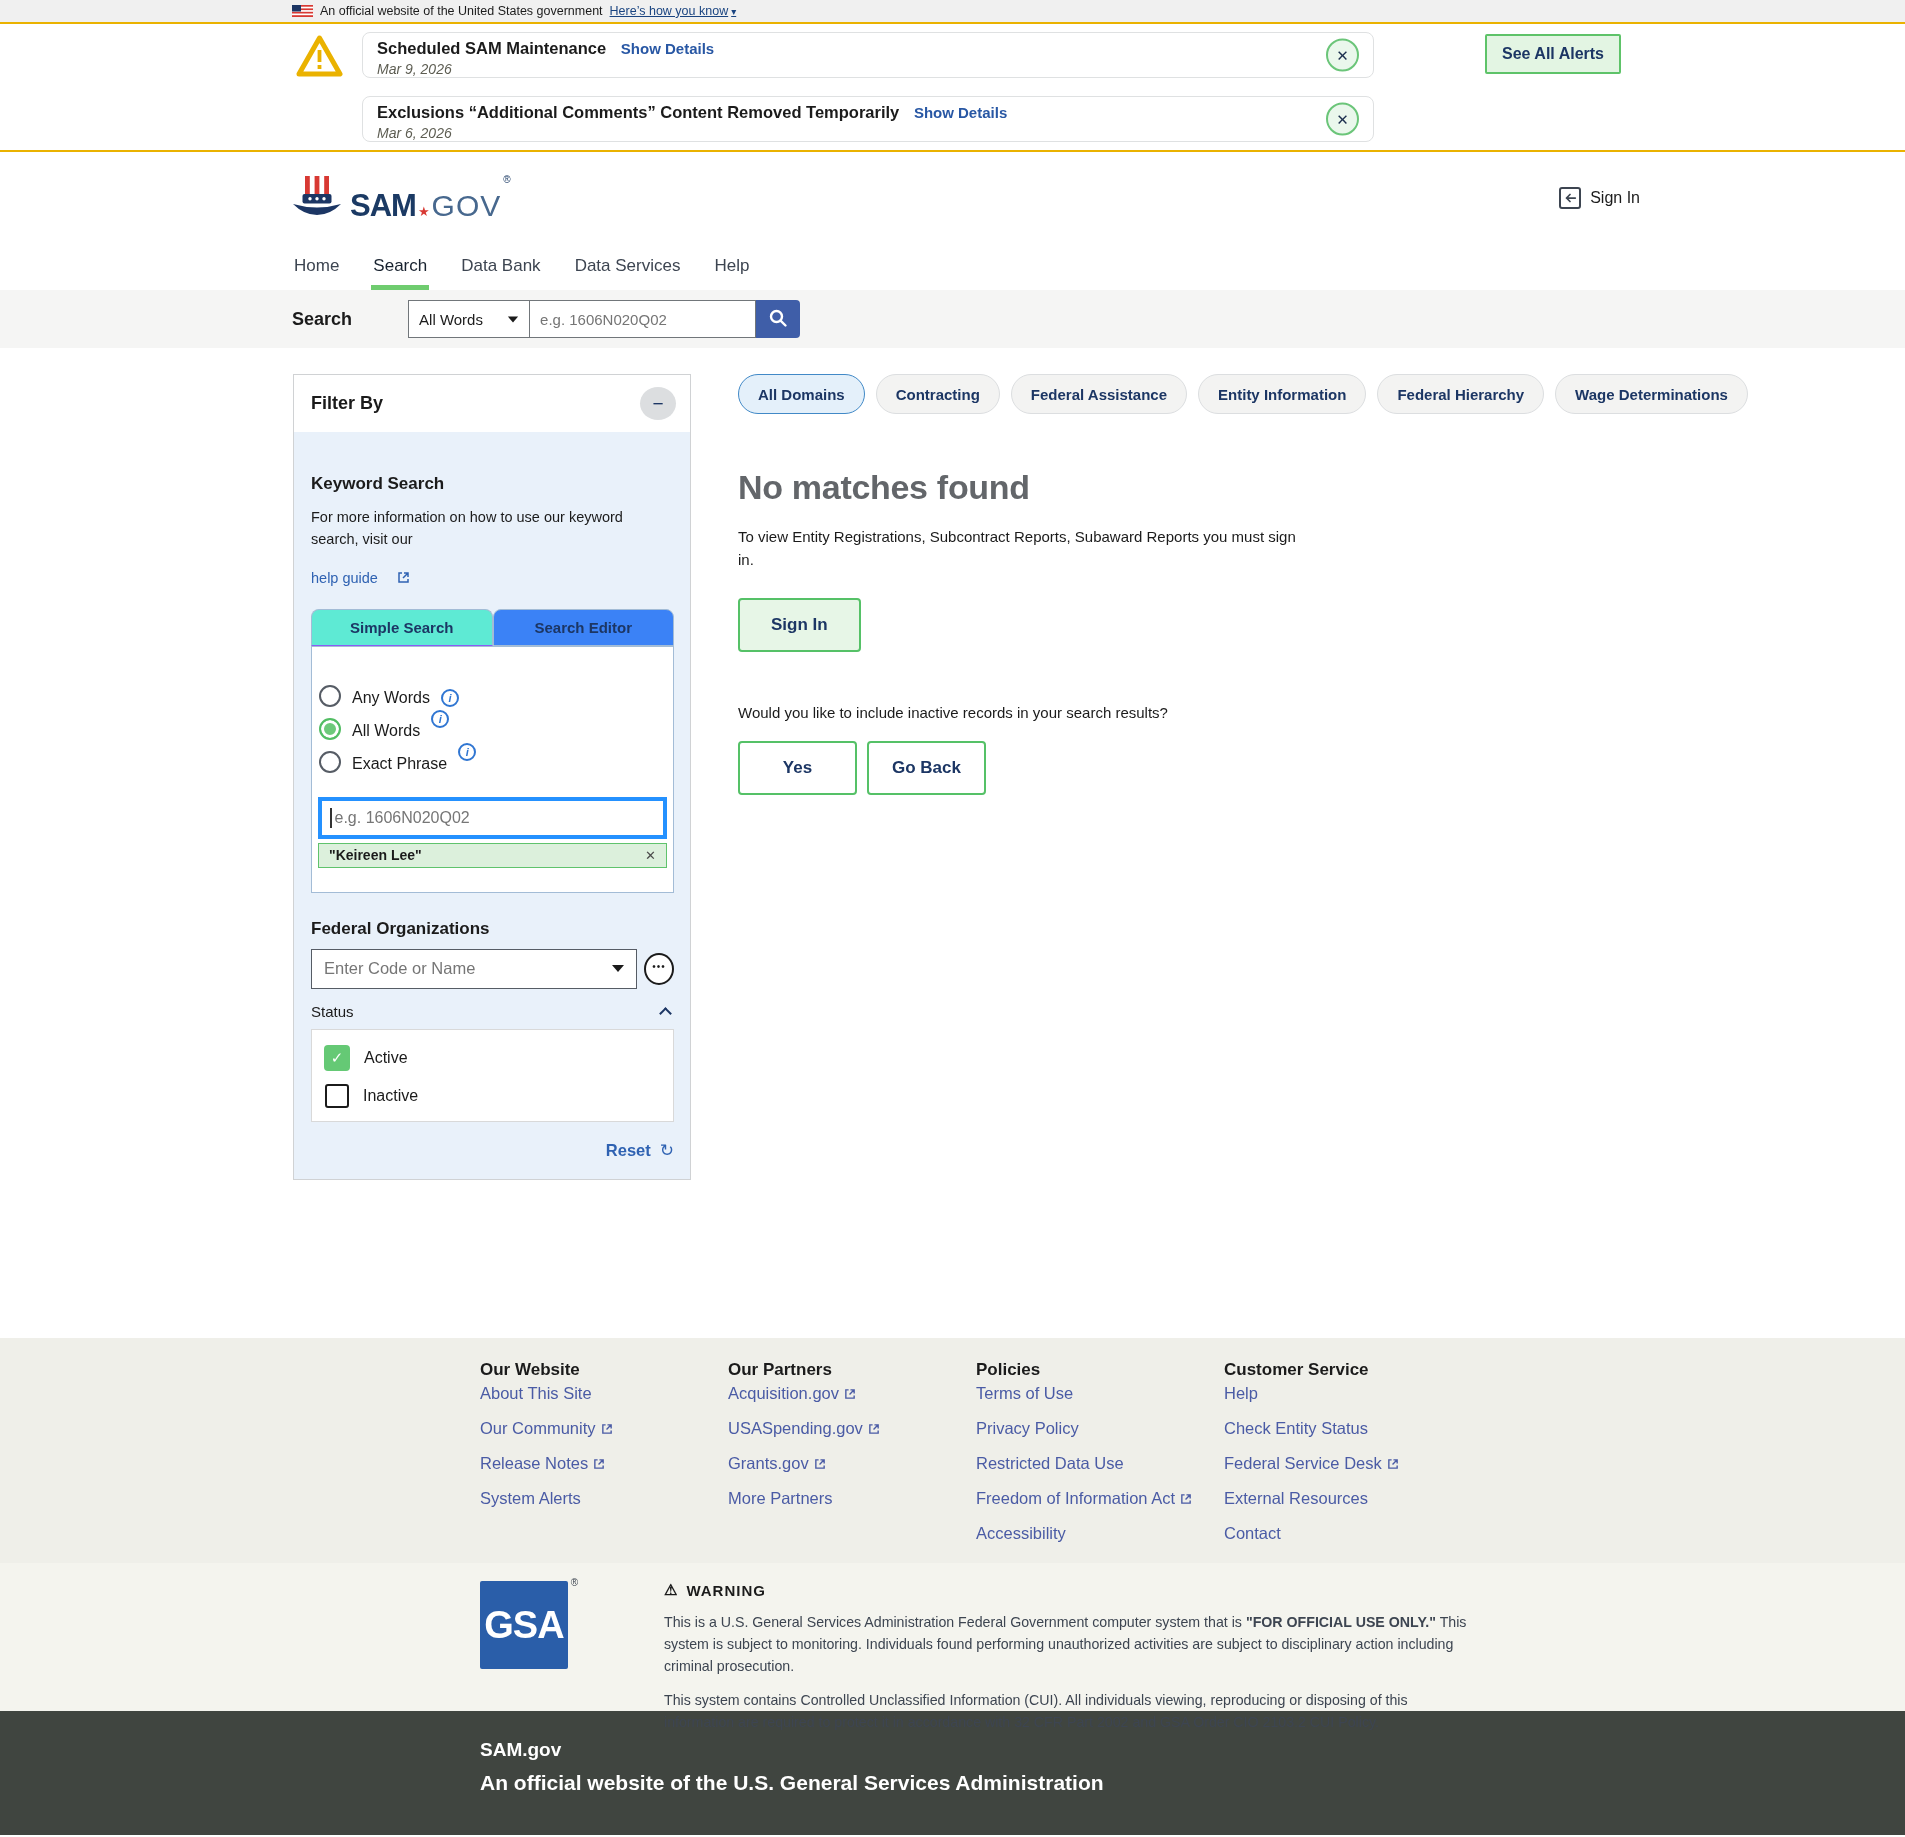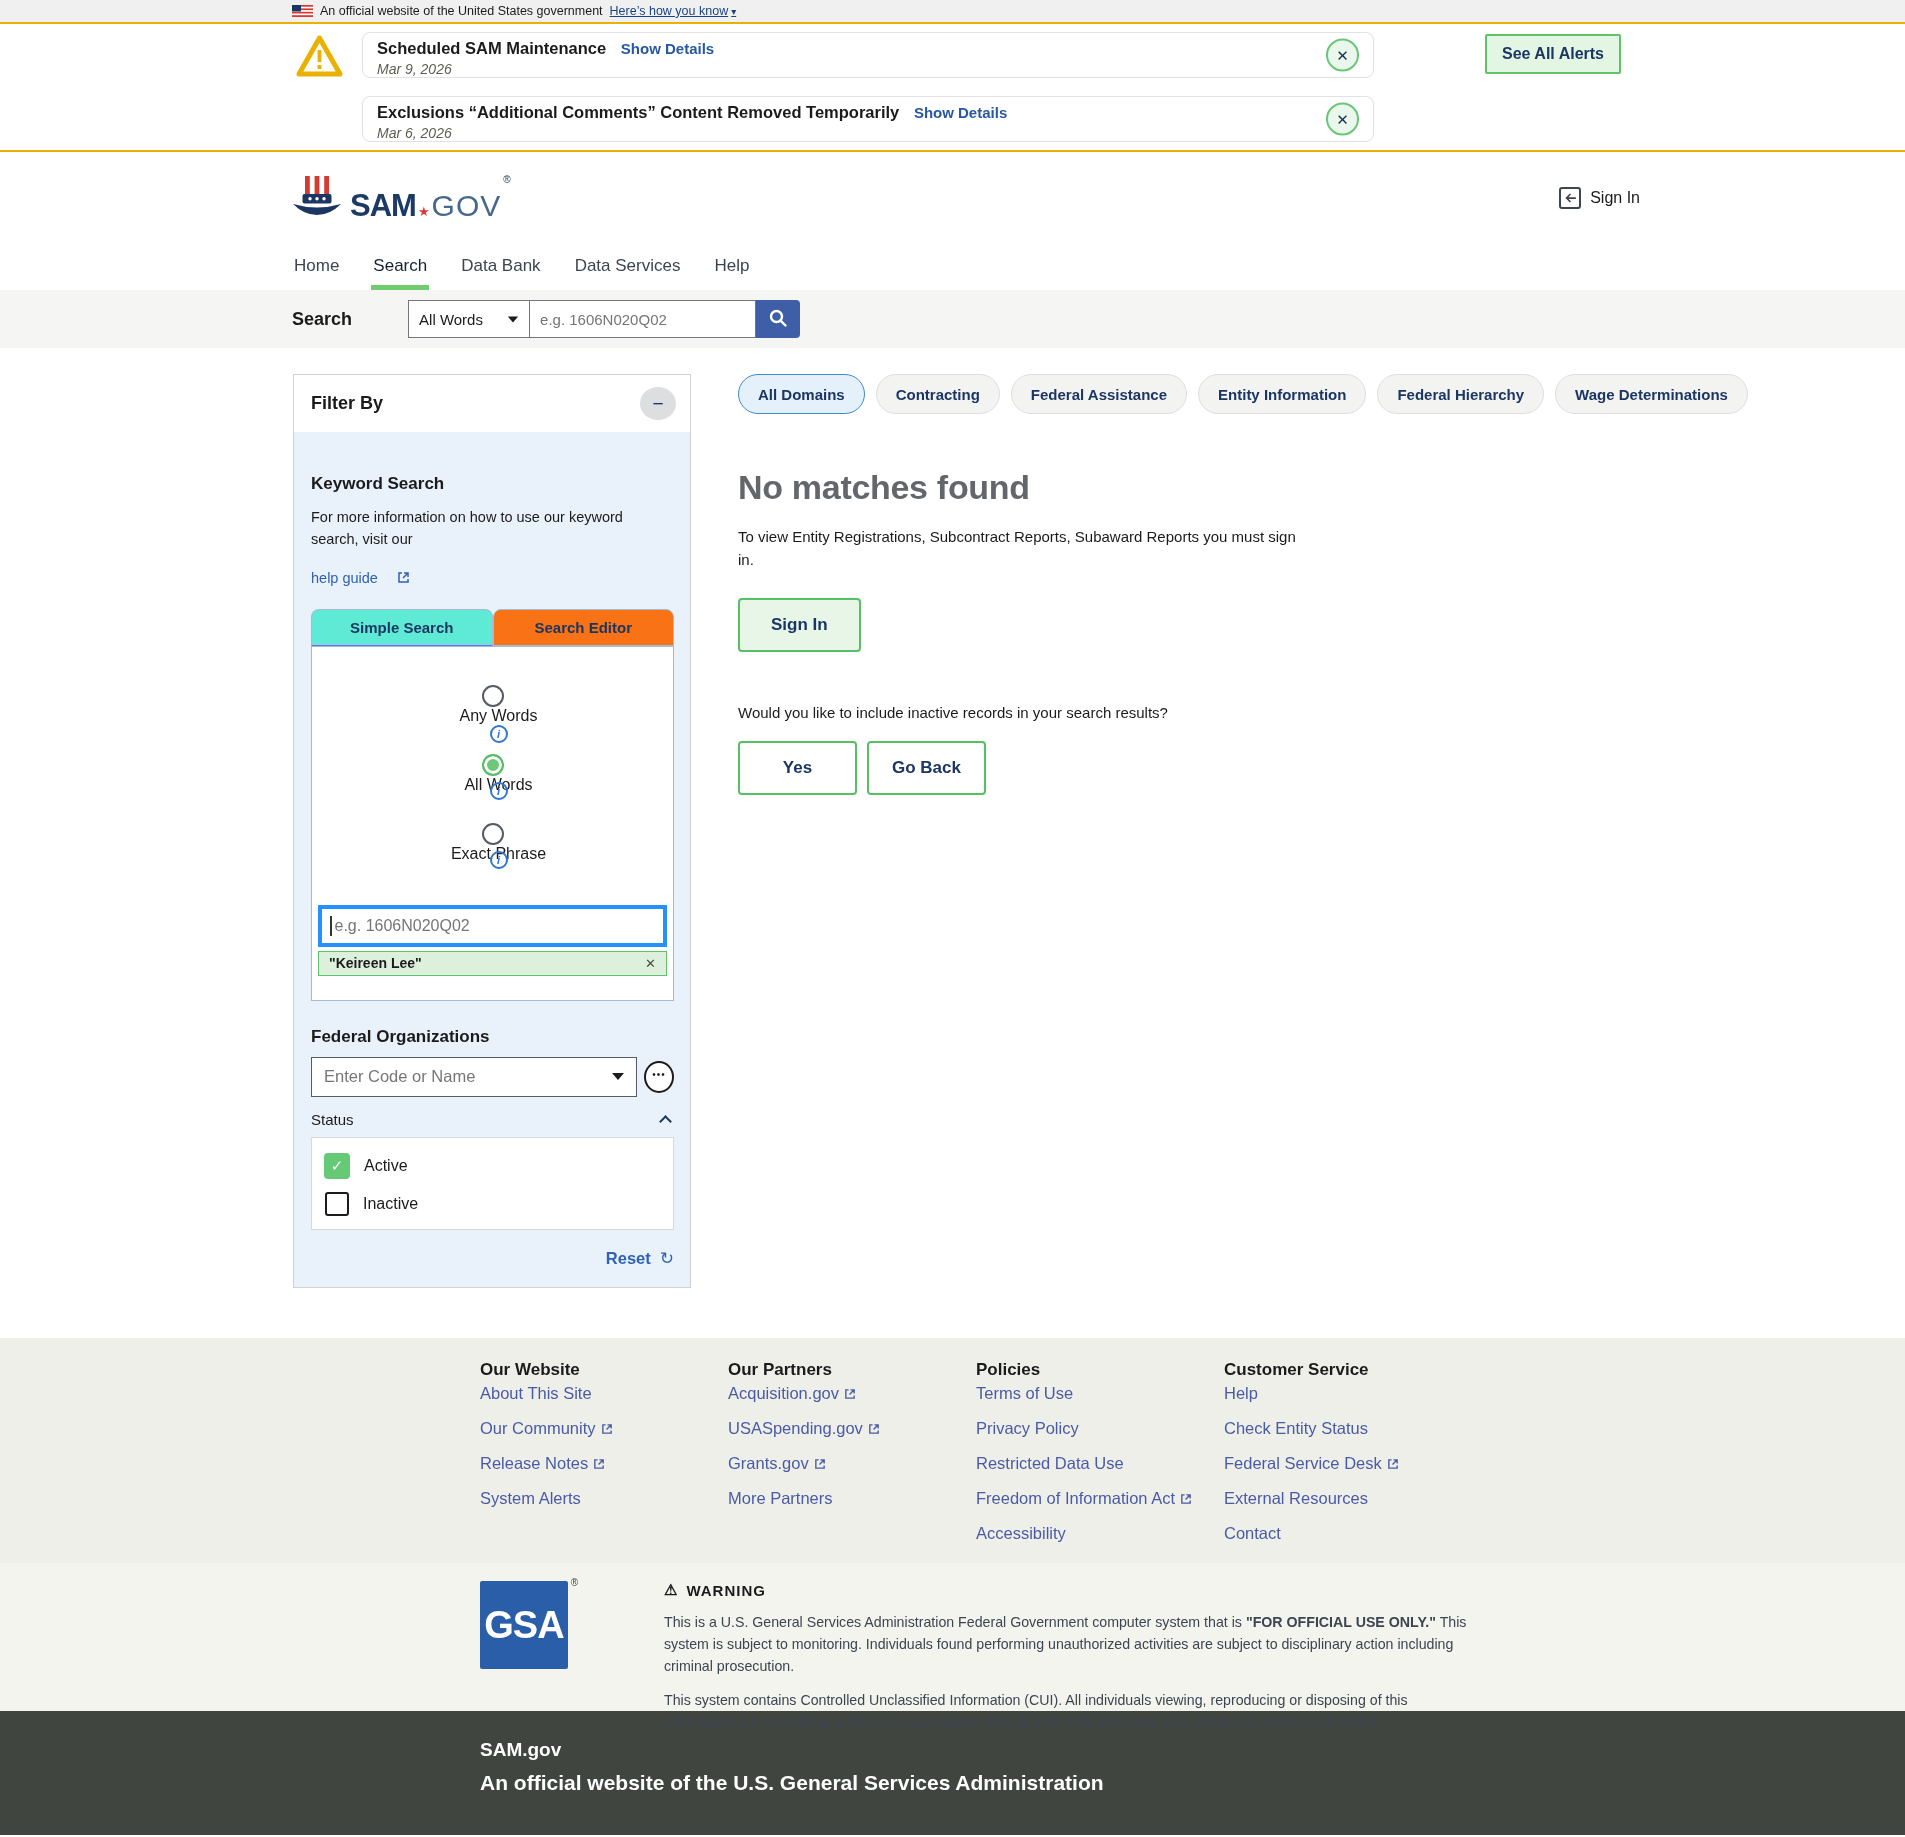--- a/index.html
+++ b/index.html
@@ -59,24 +59,24 @@
   .filter-panel{ width:398px; border:1px solid #d0d2d4; background:#e9f1fa; }
   .panel-head{ background:#fff; display:flex; justify-content:space-between; align-items:center; padding:12px 14px 12px 17px;}
   .panel-title{ font-size:18px; font-weight:bold;}
   .collapse-btn{ width:36px; height:33px; border-radius:50%; border:none; background:#dcdee0; color:#1c3664; font-size:19px; cursor:pointer; line-height:30px;}
   .panel-body{ padding:42px 16px 18px 17px;}
   .kw-heading{ font-size:17px; font-weight:bold; margin-bottom:12px;}
   .kw-info{ font-size:14.5px; line-height:1.55; max-width:330px;}
   .panel-link{ color:#2f62b2; font-size:14.5px; display:inline-flex; align-items:center; gap:19px; margin-top:19px;}
   .tabs{ display:flex; margin-top:22px;}
   .tab{ flex:1; height:37px; border:1px solid #a3bcd6; border-radius:8px 8px 0 0; display:flex; align-items:center; justify-content:center;
-        font-size:15px; font-weight:bold; color:#1c3664; background:#f97316; cursor:pointer;}
+        font-size:15px; font-weight:bold; color:#1c3664; background:#3b82f6; cursor:pointer;}
   .tab.active{ background:#5eead4; border-bottom:1px solid #8b5cf6; margin-bottom:-1px; z-index:2;}
   .tab-card{ background:#fff; border:1px solid #a3bcd6; border-top:1px solid #a3bcd6; padding:38px 6px 24px 6px; position:relative;}
-  .radio-row{ display:flex; align-items:center; margin-bottom:11px; padding-left:1px;flex-direction:column;}
+  .radio-row{ display:flex; align-items:flex-end; margin-bottom:11px; padding-left:1px;}
   .radio{ width:22px; height:22px; border:2px solid #565c65; border-radius:50%; background:#fff; flex:none; cursor:pointer;}
   .radio.selected{ border-color:#52bd63; background:#6dc97a; box-shadow:inset 0 0 0 3px #fff;}
   .radio-label{ font-size:16px; margin-left:11px;}
   .info-icon{ width:18px; height:18px; border:2px solid #3076d2; border-radius:50%; color:#3076d2; font-size:11px; font-style:italic; font-weight:bold;
         display:inline-flex; align-items:center; justify-content:center; margin-left:11px; flex:none;}
   .info-icon.raised{ position:relative; top:-12px; }
   .kw-input{ margin-top:24px; border:4px solid #2491ff; background:#fff; height:42px; display:flex; align-items:center; padding:0 8px; font-size:16px; color:#767676;}
   .text-caret{ display:inline-block; width:1.5px; height:20px; background:#333; margin-right:3px;}
   .chip{ margin-top:4px; height:25px; background:#dcf0dc; border:1px solid #5fc36c; display:flex; align-items:center; justify-content:space-between; padding:0 10px; font-size:14px; font-weight:bold;}
   .chip-x{ font-weight:normal; color:#4a4a4a; font-size:13px; cursor:pointer;}

